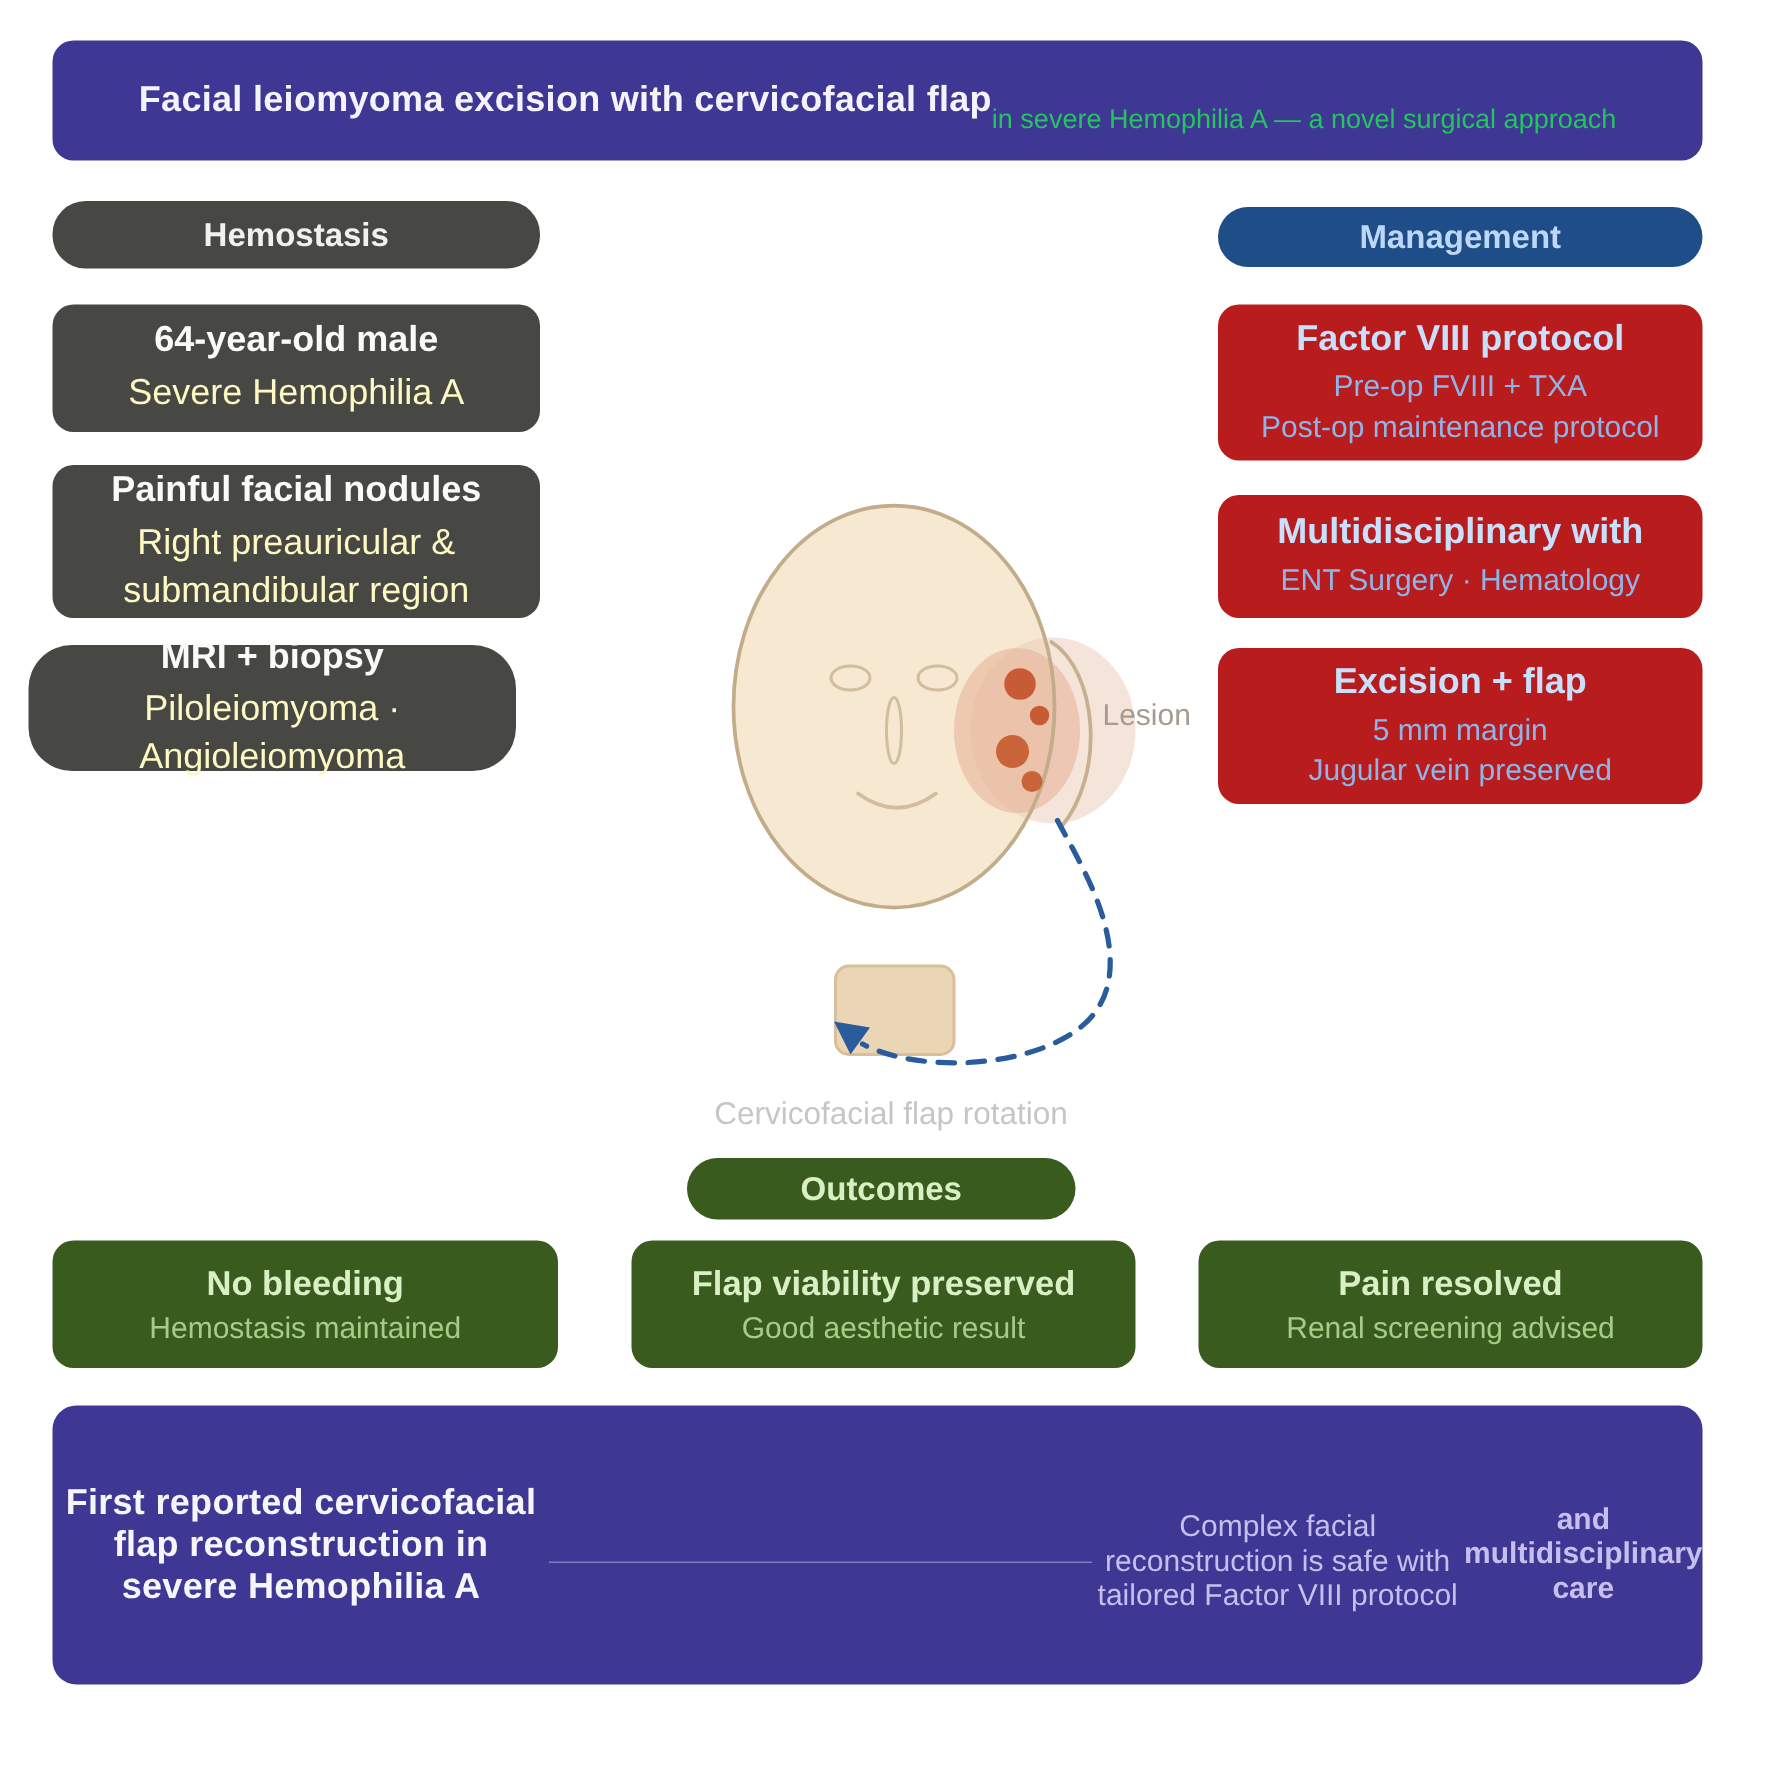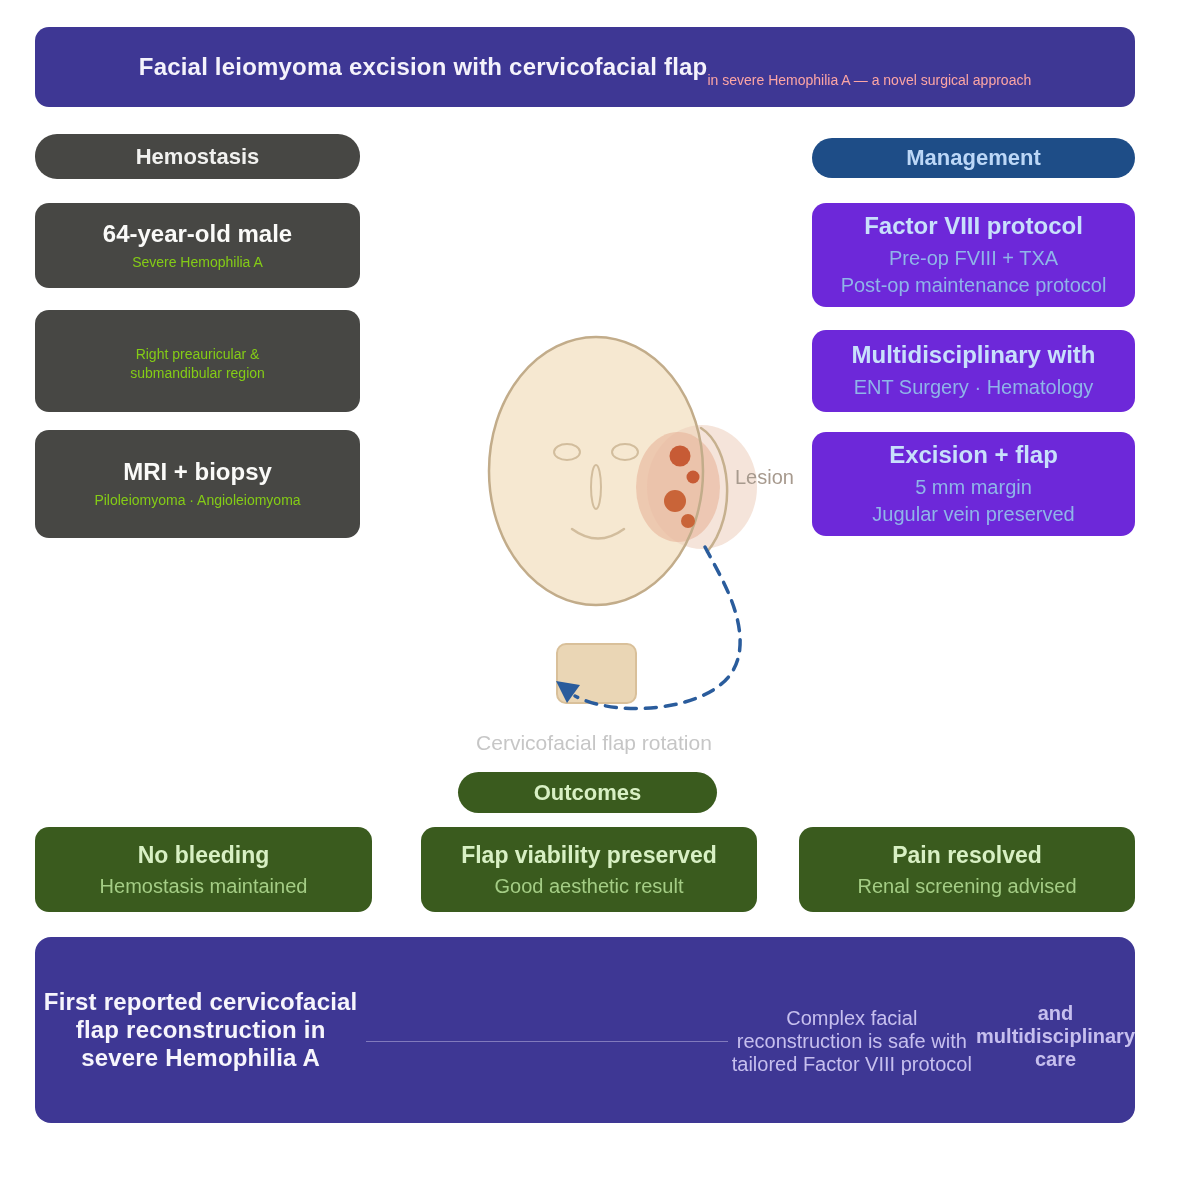--- a/index.html
+++ b/index.html
@@ -5,36 +5,36 @@
   html,body{margin:0;padding:0;background:#ffffff;}
   body{font-family:"Liberation Sans", sans-serif;}
   #canvas{position:relative;width:1182px;height:1178px;background:#ffffff;overflow:hidden;}
 
   .abs{position:absolute;box-sizing:border-box;}
 
   
   .banner{background:#3e3794;border-radius:14px;display:flex;flex-direction:row;
           align-items:center;justify-content:center;text-align:center;}
   .banner .t{color:#f4f2fb;font-weight:bold;font-size:24px;letter-spacing:.2px;}
-  .banner .s{color:#fca5a5;font-size:14px;margin-top:25px;}
+  .banner .s{color:#22c55e;font-size:18px;margin-top:25px;}
 
   
   .pill{border-radius:22px;display:flex;align-items:center;justify-content:center;
         font-weight:bold;font-size:22px;}
   .pill.gray{background:#474744;color:#f1f1ef;}
   .pill.blue{background:#1e4d87;color:#bcd7f7;}
   .pill.green{background:#3a5b1e;color:#d8f0c4;}
 
   
   .card{border-radius:14px;display:flex;flex-direction:column;align-items:center;
         justify-content:center;text-align:center;padding:8px 10px;}
   .card.gray{background:#474744;}
   .card.gray .t{color:#fafaf8;font-weight:bold;font-size:24px;}
-  .card.gray .s{color:#84cc16;font-size:14px;margin-top:5px;line-height:1.3;}
-  .card.blue{background:#6d28d9;}
+  .card.gray .s{color:#fef9c3;font-size:24px;margin-top:5px;line-height:1.3;}
+  .card.blue{background:#b91c1c;}
   .card.blue .t{color:#c8e0fb;font-weight:bold;font-size:24px;}
   .card.blue .s{color:#8fb5e8;font-size:20px;margin-top:5px;line-height:1.32;}
   .card.green{background:#3a5b1e;}
   .card.green .t{color:#d8f0c4;font-weight:bold;font-size:23px;}
   .card.green .s{color:#a4cd85;font-size:20px;margin-top:6px;}
 
   .lesion-label{color:#a79a8e;font-size:20px;}
   .caption{color:#c6c6c6;font-size:21px;text-align:center;}
 
   .footer-divider{border:none;border-top:1px solid rgba(210,205,240,.45);margin:0;}
@@ -54,27 +54,28 @@
   <div class="abs pill gray" style="left:35px;top:134px;width:325px;height:45px;">
     <span>Hemostasis</span>
   </div>
 
   <div class="abs card gray" style="left:35px;top:203px;width:325px;height:85px;">
     <div class="t">64-year-old male</div>
     <div class="s">Severe Hemophilia A</div>
   </div>
 
   <div class="abs card gray" style="left:35px;top:310px;width:325px;height:102px;">
+    <div class="t">Painful facial nodules</div>
     <div class="s">
       <div>Right preauricular &amp;</div>
       <div>submandibular region</div>
     </div>
   </div>
 
-  <div class="abs card gray" style="left:35px;top:430px;width:325px;height:108px;">
+  <div class="abs card gray" style="left:19px;top:430px;width:325px;height:84px;border-radius:29px;">
     <div class="t">MRI + biopsy</div>
     <div class="s">Piloleiomyoma · Angioleiomyoma</div>
   </div>
 
   <div class="abs pill blue" style="left:812px;top:138px;width:323px;height:40px;">
     <span>Management</span>
   </div>
 
   <div class="abs card blue" style="left:812px;top:203px;width:323px;height:104px;">
     <div class="t">Factor VIII protocol</div>

